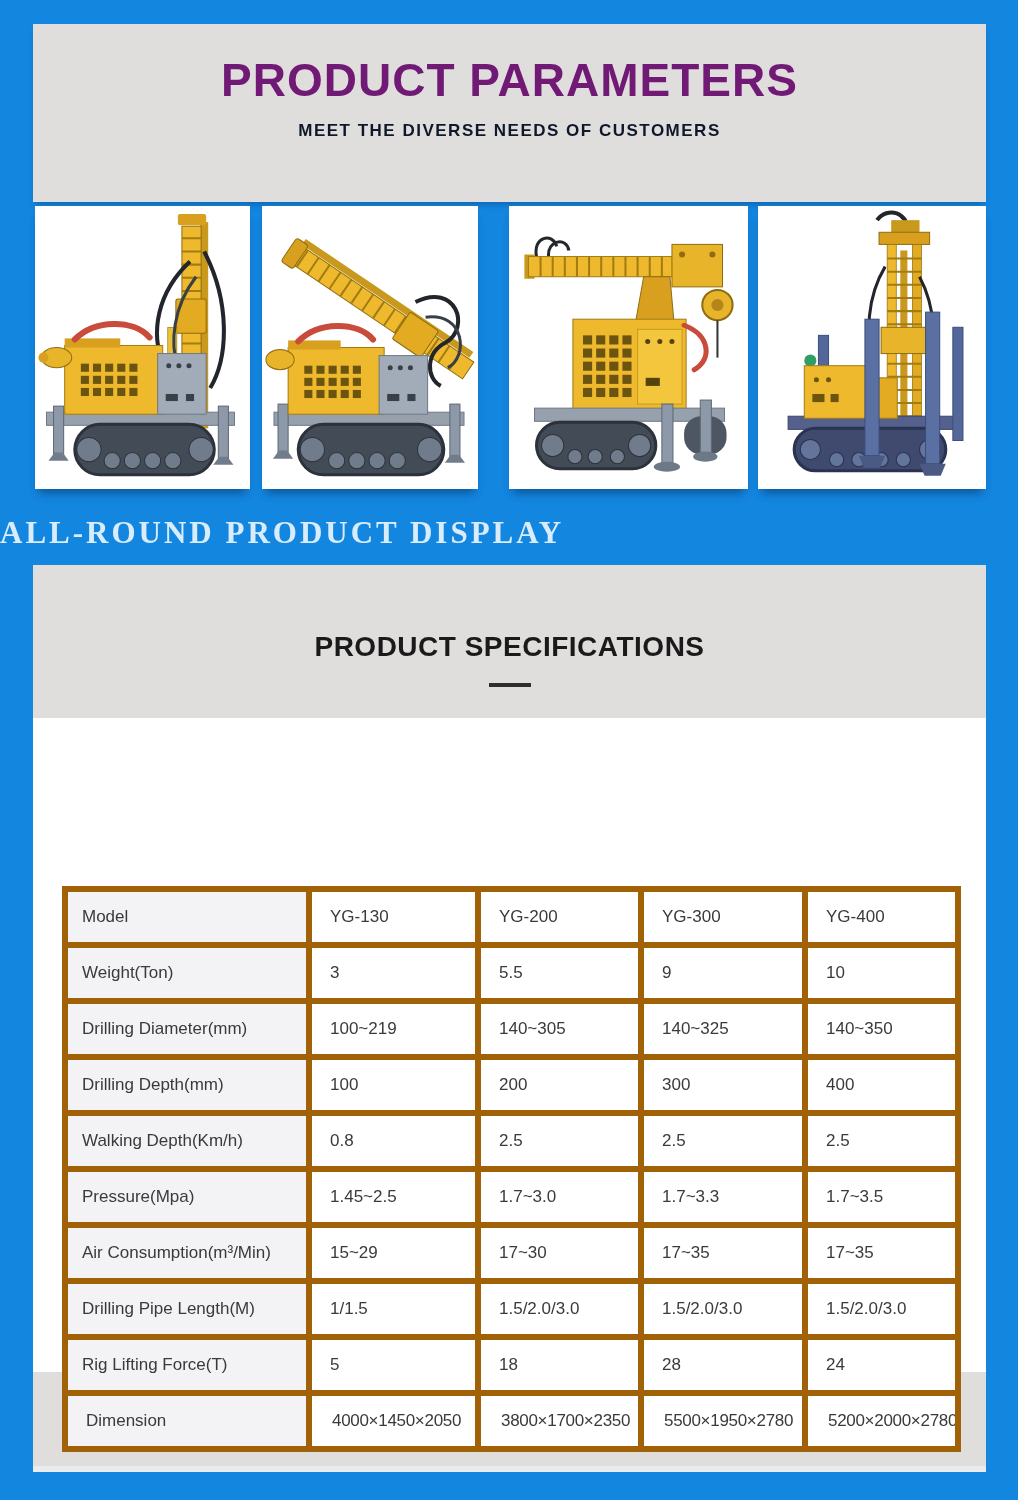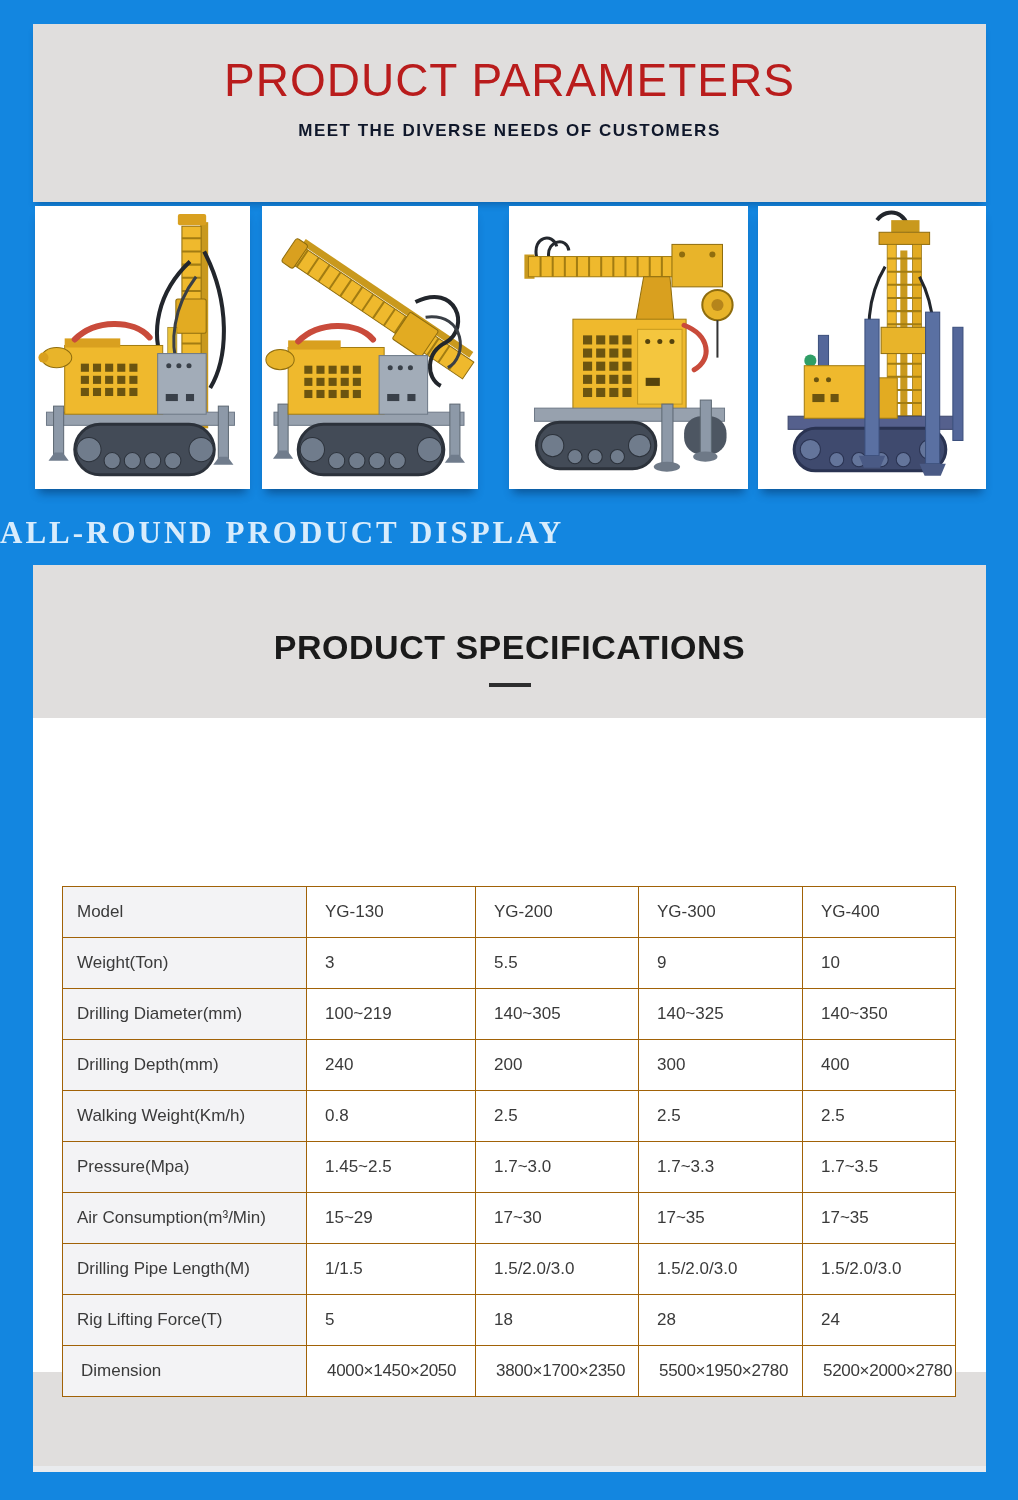--- a/index.html
+++ b/index.html
@@ -3,49 +3,49 @@
 <meta charset="utf-8">
 <style>
   html,body{margin:0;padding:0;}
   body{width:1018px;height:1500px;background:#1386e0;position:relative;
        font-family:"Liberation Sans", sans-serif;-webkit-font-smoothing:antialiased;}
   .page{position:absolute;inset:0;width:1018px;height:1500px;overflow:hidden;}
 
   
   .header-panel{position:absolute;left:33px;top:24px;width:953px;height:178px;
       background:#e0dedd;text-align:center;box-shadow:0 5px 7px -3px rgba(0,30,70,.35);}
-  .header-title{margin:0;padding-top:32px;font-size:46px;line-height:48px;font-weight:normal;
-      letter-spacing:1px;color:#b91c1c;}
+  .header-title{margin:0;padding-top:32px;font-size:46px;line-height:48px;font-weight:bold;
+      letter-spacing:1px;color:#701a75;}
   .header-subtitle{margin:0;padding-top:17px;font-size:17px;font-weight:bold;
       letter-spacing:1.5px;color:#0f172a;}
 
   
   .product-box{position:absolute;top:206px;height:283px;background:#ffffff;
       box-shadow:0 8px 9px -4px rgba(0,25,60,.45);}
   .product-box svg{display:block;width:100%;height:100%;}
   .box1{left:35px;width:215px;}
   .box2{left:262px;width:216px;}
   .box3{left:509px;width:239px;}
   .box4{left:758px;width:228px;}
 
   .display-banner{position:absolute;left:0;top:506px;width:1018px;height:54px;
       line-height:54px;text-align:left;font-family:"Liberation Serif", serif;
       font-weight:bold;font-size:31px;letter-spacing:3px;color:#d8ecfc;}
 
   
   .spec-section{position:absolute;left:33px;top:565px;width:953px;height:901px;
       background:#e0dedd;border-bottom:6px solid #e9ebee;}
-  .spec-title{margin:0;padding-top:60px;text-align:center;font-size:34px;line-height:44px;
+  .spec-title{margin:0;padding-top:60px;text-align:center;font-size:28px;line-height:44px;
       font-weight:bold;color:#1a1a1a;letter-spacing:0.5px;}
   .spec-dash{width:42px;height:4px;background:#2e2e2e;margin:14px auto 0 auto;}
   .table-whitebox{position:absolute;left:0;top:153px;width:953px;height:654px;background:#ffffff;}
 
   table.spec{position:absolute;left:29px;top:168px;width:893px;border-collapse:collapse;
       table-layout:fixed;font-size:17px;color:#3a3a3a;}
-  table.spec td{border:1px solid #a16207;height:50px;padding:0 2px 0 18px;
+  table.spec td{border:6px solid #a16207;height:50px;padding:0 2px 0 18px;
       white-space:nowrap;overflow:hidden;background:#fff;}
   table.spec td.label{background:#f3f3f5;padding-left:14px;}
   table.spec tr:last-child td{padding-left:20px;letter-spacing:-0.3px;}
   table.spec tr:last-child td.label{padding-left:18px;letter-spacing:0;}
 </style>
 </head>
 <body>
 
 <div class="page">
 
@@ -302,27 +302,27 @@
             </tr>
             <tr>
               <td class="label">Drilling Diameter(mm)</td>
               <td>100~219</td>
               <td>140~305</td>
               <td>140~325</td>
               <td>140~350</td>
             </tr>
             <tr>
               <td class="label">Drilling Depth(mm)</td>
-              <td>240</td>
+              <td>100</td>
               <td>200</td>
               <td>300</td>
               <td>400</td>
             </tr>
             <tr>
-              <td class="label">Walking Weight(Km/h)</td>
+              <td class="label">Walking Depth(Km/h)</td>
               <td>0.8</td>
               <td>2.5</td>
               <td>2.5</td>
               <td>2.5</td>
             </tr>
             <tr>
               <td class="label">Pressure(Mpa)</td>
               <td>1.45~2.5</td>
               <td>1.7~3.0</td>
               <td>1.7~3.3</td>

